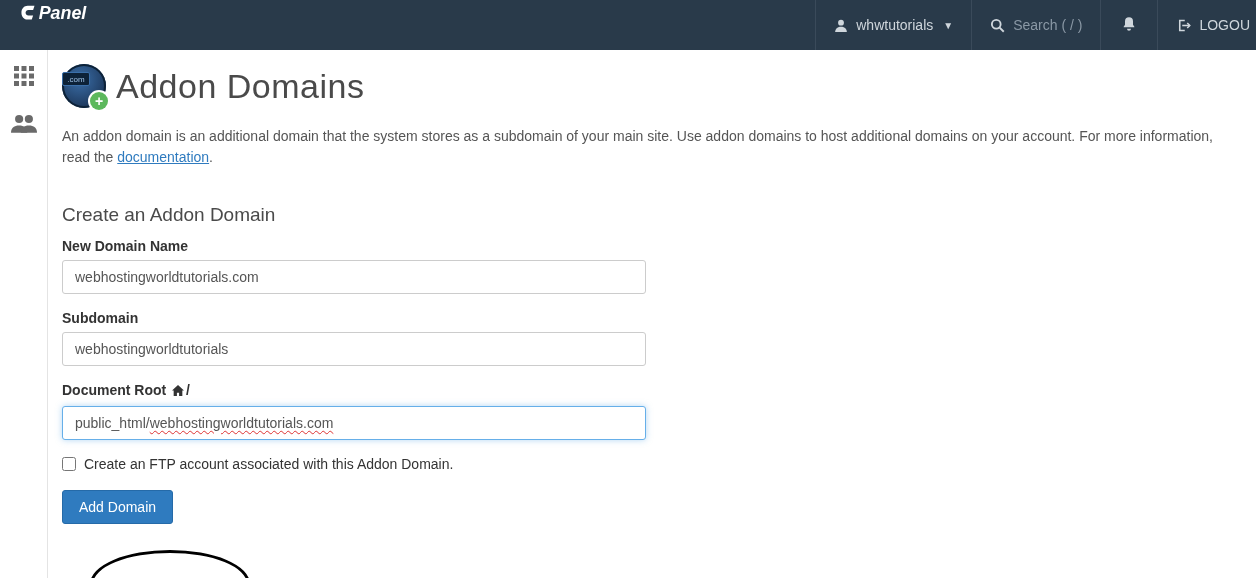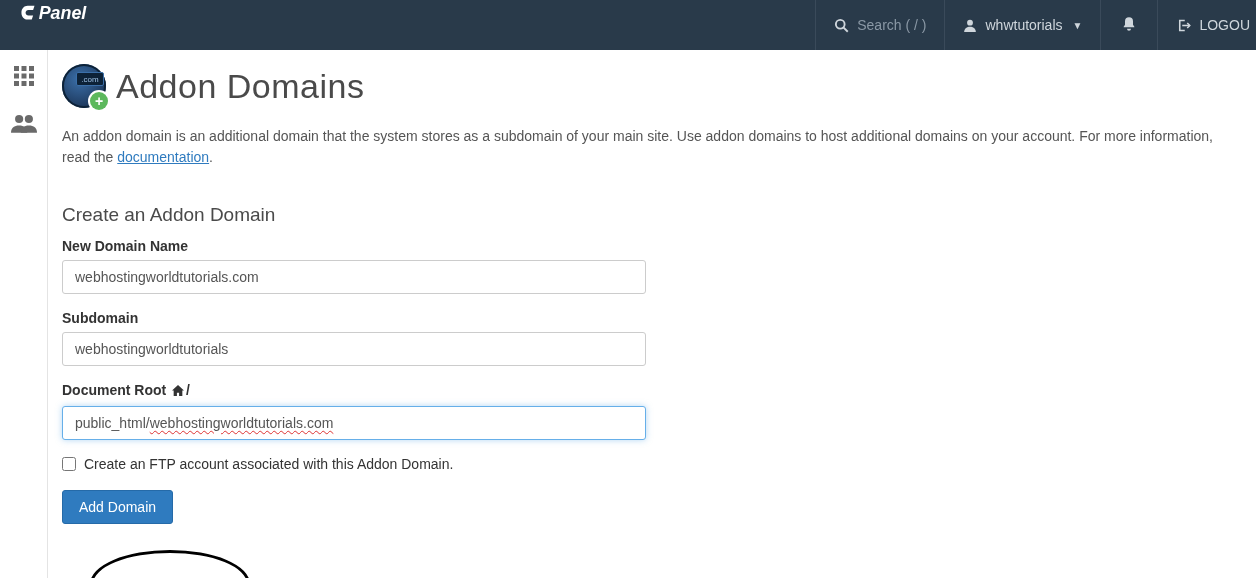--- a/index.html
+++ b/index.html
@@ -62,21 +62,21 @@
   }
   .page-header { display: flex; align-items: center; gap: 10px; margin-bottom: 18px; }
   .feature-icon { width: 44px; height: 44px; position: relative; }
   .feature-icon .globe {
     width: 44px; height: 44px; border-radius: 50%;
     background: radial-gradient(circle at 40% 35%, #3b6fa9 0%, #1e3a5f 70%);
     box-shadow: inset 0 0 0 2px #0d2238;
     position: relative;
   }
   .feature-icon .tag {
-    position: absolute; top: 8px; left: 14px;
+    position: absolute; top: 8px; left: 0;
     width: 28px; height: 14px; background: #0d2238;
     color: #9fc2e6; font-size: 8px; line-height: 14px; text-align: center;
     border: 1px solid #3b6fa9; border-radius: 2px;
   }
   .feature-icon .plus {
     position: absolute; right: -2px; bottom: -2px;
     width: 18px; height: 18px; border-radius: 50%;
     background: #5cb85c; display: flex; align-items: center; justify-content: center;
     color: #fff; font-weight: bold; font-size: 14px; box-shadow: 0 0 0 2px #fff;
   }
@@ -137,38 +137,38 @@
 <div class="navbar">
   <div class="logo">
     <svg viewBox="0 0 160 40" width="110" height="28">
       <g fill="#fff">
         <path d="M14 8c-5 0-9 4-9 10s4 10 9 10h6l2-6h-7c-2 0-4-2-4-4s2-4 4-4h7l2-6h-10z"></path>
         <text x="30" y="27" font-family="Arial" font-size="26" font-weight="bold" font-style="italic" fill="#fff">Panel</text>
       </g>
     </svg>
   </div>
   <div class="nav-spacer"></div>
+  <div class="nav-cell user-cell">
+    <span class="icon">
+      <svg width="14" height="14" viewBox="0 0 24 24" fill="#cfd6dc">
+          <circle cx="12" cy="8" r="5"></circle>
+          <path d="M2 24c0-6 5-9 10-9s10 3 10 9z"></path>
+        </svg>
+    </span>
+    <span>whwtutorials</span>
+    <span class="chev">▼</span>
+  </div>
   <div class="nav-cell">
     <span class="icon">
       <svg width="15" height="15" viewBox="0 0 24 24" fill="none" stroke="#cfd6dc" stroke-width="3">
           <circle cx="10" cy="10" r="7"></circle>
           <line x1="15" y1="15" x2="22" y2="22"></line>
         </svg>
     </span>
     <span class="search-text">Search ( / )</span>
-  </div>
-  <div class="nav-cell user-cell">
-    <span class="icon">
-      <svg width="14" height="14" viewBox="0 0 24 24" fill="#cfd6dc">
-          <circle cx="12" cy="8" r="5"></circle>
-          <path d="M2 24c0-6 5-9 10-9s10 3 10 9z"></path>
-        </svg>
-    </span>
-    <span>whwtutorials</span>
-    <span class="chev">▼</span>
   </div>
   <div class="nav-cell" style="padding:0 20px;">
     <span>
       <svg width="16" height="16" viewBox="0 0 24 24" fill="#cfd6dc">
           <path d="M12 2a6 6 0 00-6 6v5l-2 3v1h16v-1l-2-3V8a6 6 0 00-6-6zM9 19a3 3 0 006 0z"></path>
         </svg>
     </span>
   </div>
   <div class="nav-cell" style="padding-right:6px;">
     <span class="icon">

